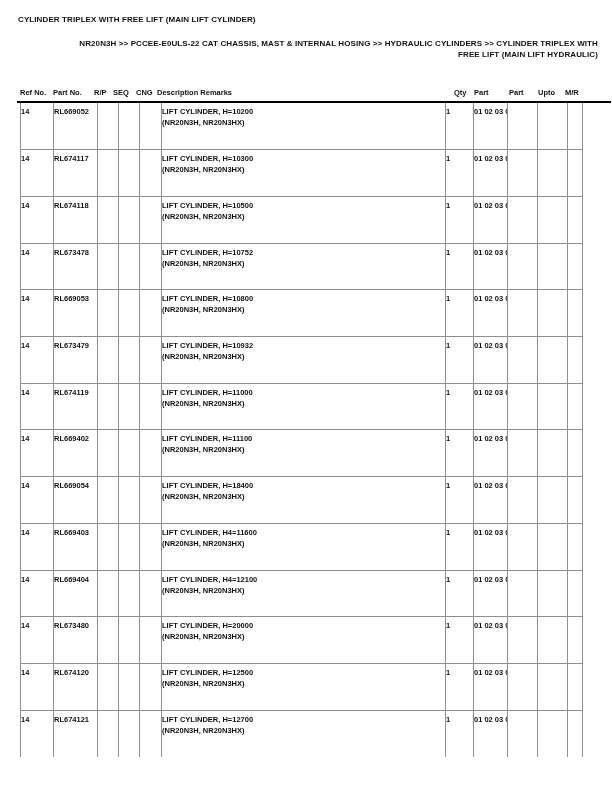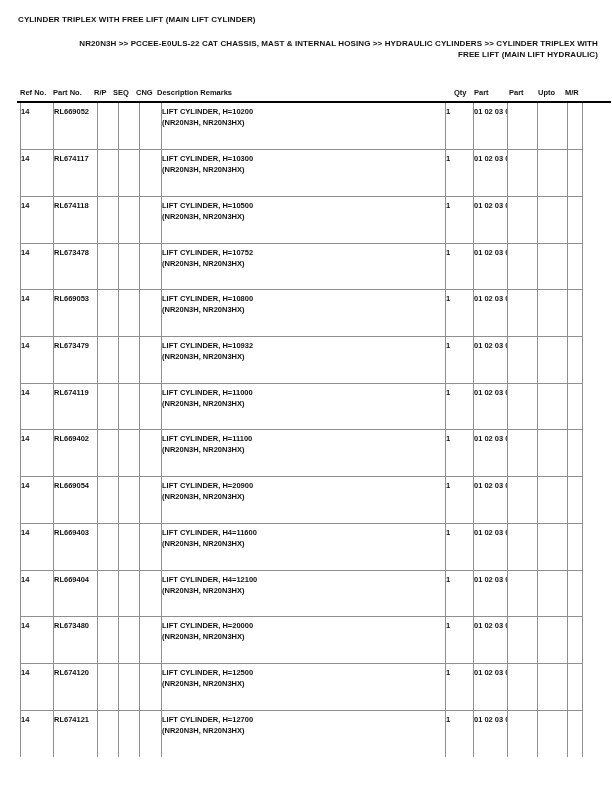--- a/index.html
+++ b/index.html
@@ -246,21 +246,21 @@
       <td class="c-upto"></td>
       <td class="c-mr"></td>
     </tr>
         <tr>
       <td class="c-ref">14</td>
       <td class="c-part">RL669054</td>
       <td class="c-rp"></td>
       <td class="c-seq"></td>
       <td class="c-cng"></td>
       <td class="c-desc">
-        <div>LIFT CYLINDER, H=20900</div>
+        <div>LIFT CYLINDER, H=18400</div>
         <div>(NR20N3H, NR20N3HX)</div>
       </td>
       <td class="c-qty">1</td>
       <td class="c-model">01
 02
 03
 04</td>
       <td class="c-from"></td>
       <td class="c-upto"></td>
       <td class="c-mr"></td>

